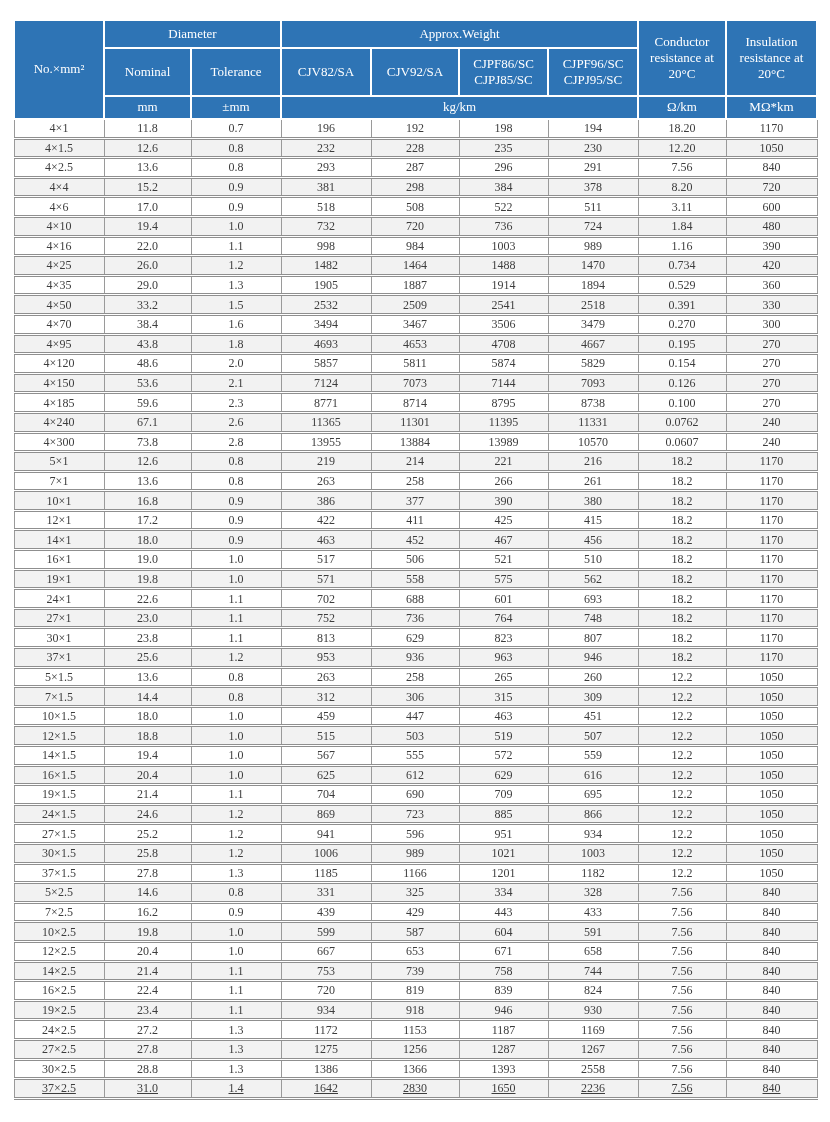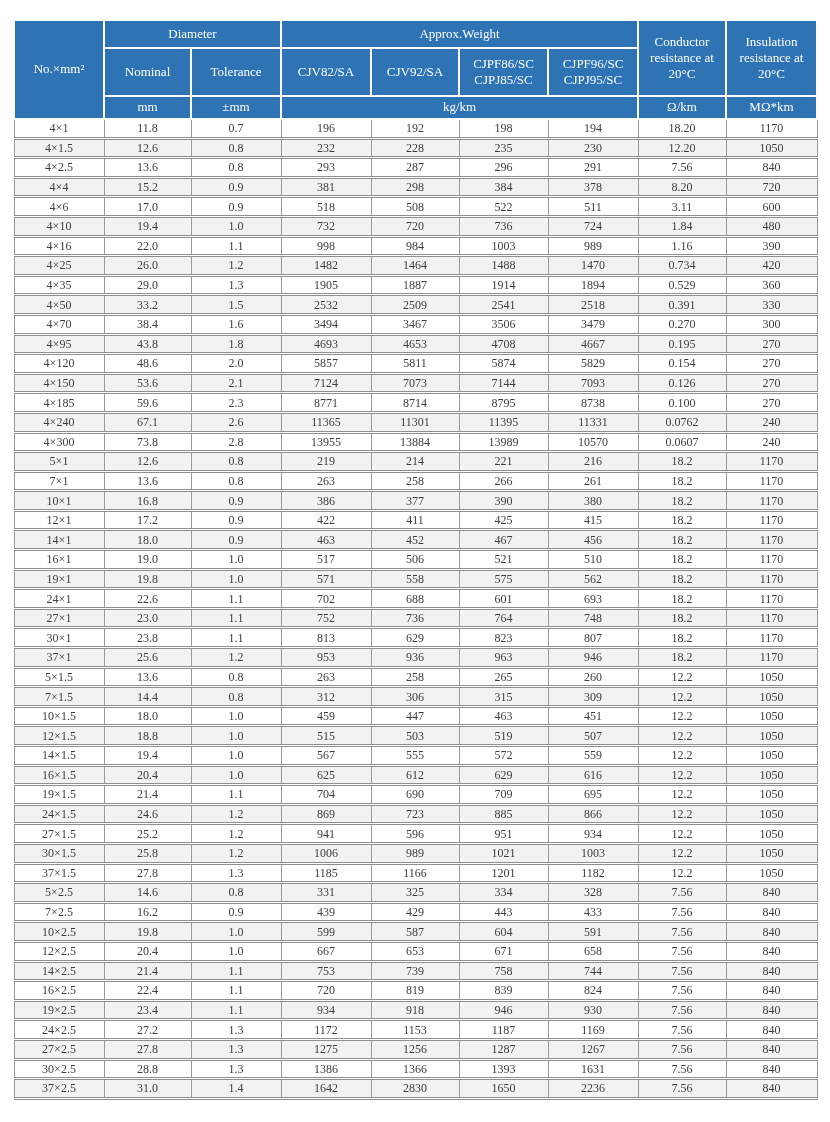--- a/index.html
+++ b/index.html
@@ -42,21 +42,21 @@
     vertical-align: middle;
     font-size: 12px;
     color: #3d3d3d;
     height: 16.6px;
     padding: 0 2px;
     line-height: 1;
     background: #ffffff;
     overflow: hidden;
   }
   tbody tr:nth-child(even) td { background: #f2f2f2; }
-  tbody tr:last-child td { border-bottom: 3px double #8f8f8f; }
+  tbody tr:last-child td { border-bottom: 3px double #8f8f8f; text-decoration: underline; }
 </style>
 </head>
 <body>
 
 <div class="table-wrap">
   <table>
     <colgroup>
       <col style="width:90px">
         <col style="width:87px">
         <col style="width:90px">
@@ -622,21 +622,21 @@
           <td>7.56</td>
           <td>840</td>
         </tr>
         <tr>
           <td>30×2.5</td>
           <td>28.8</td>
           <td>1.3</td>
           <td>1386</td>
           <td>1366</td>
           <td>1393</td>
-          <td>1631</td>
+          <td>2558</td>
           <td>7.56</td>
           <td>840</td>
         </tr>
         <tr>
           <td>37×2.5</td>
           <td>31.0</td>
           <td>1.4</td>
           <td>1642</td>
           <td>2830</td>
           <td>1650</td>

